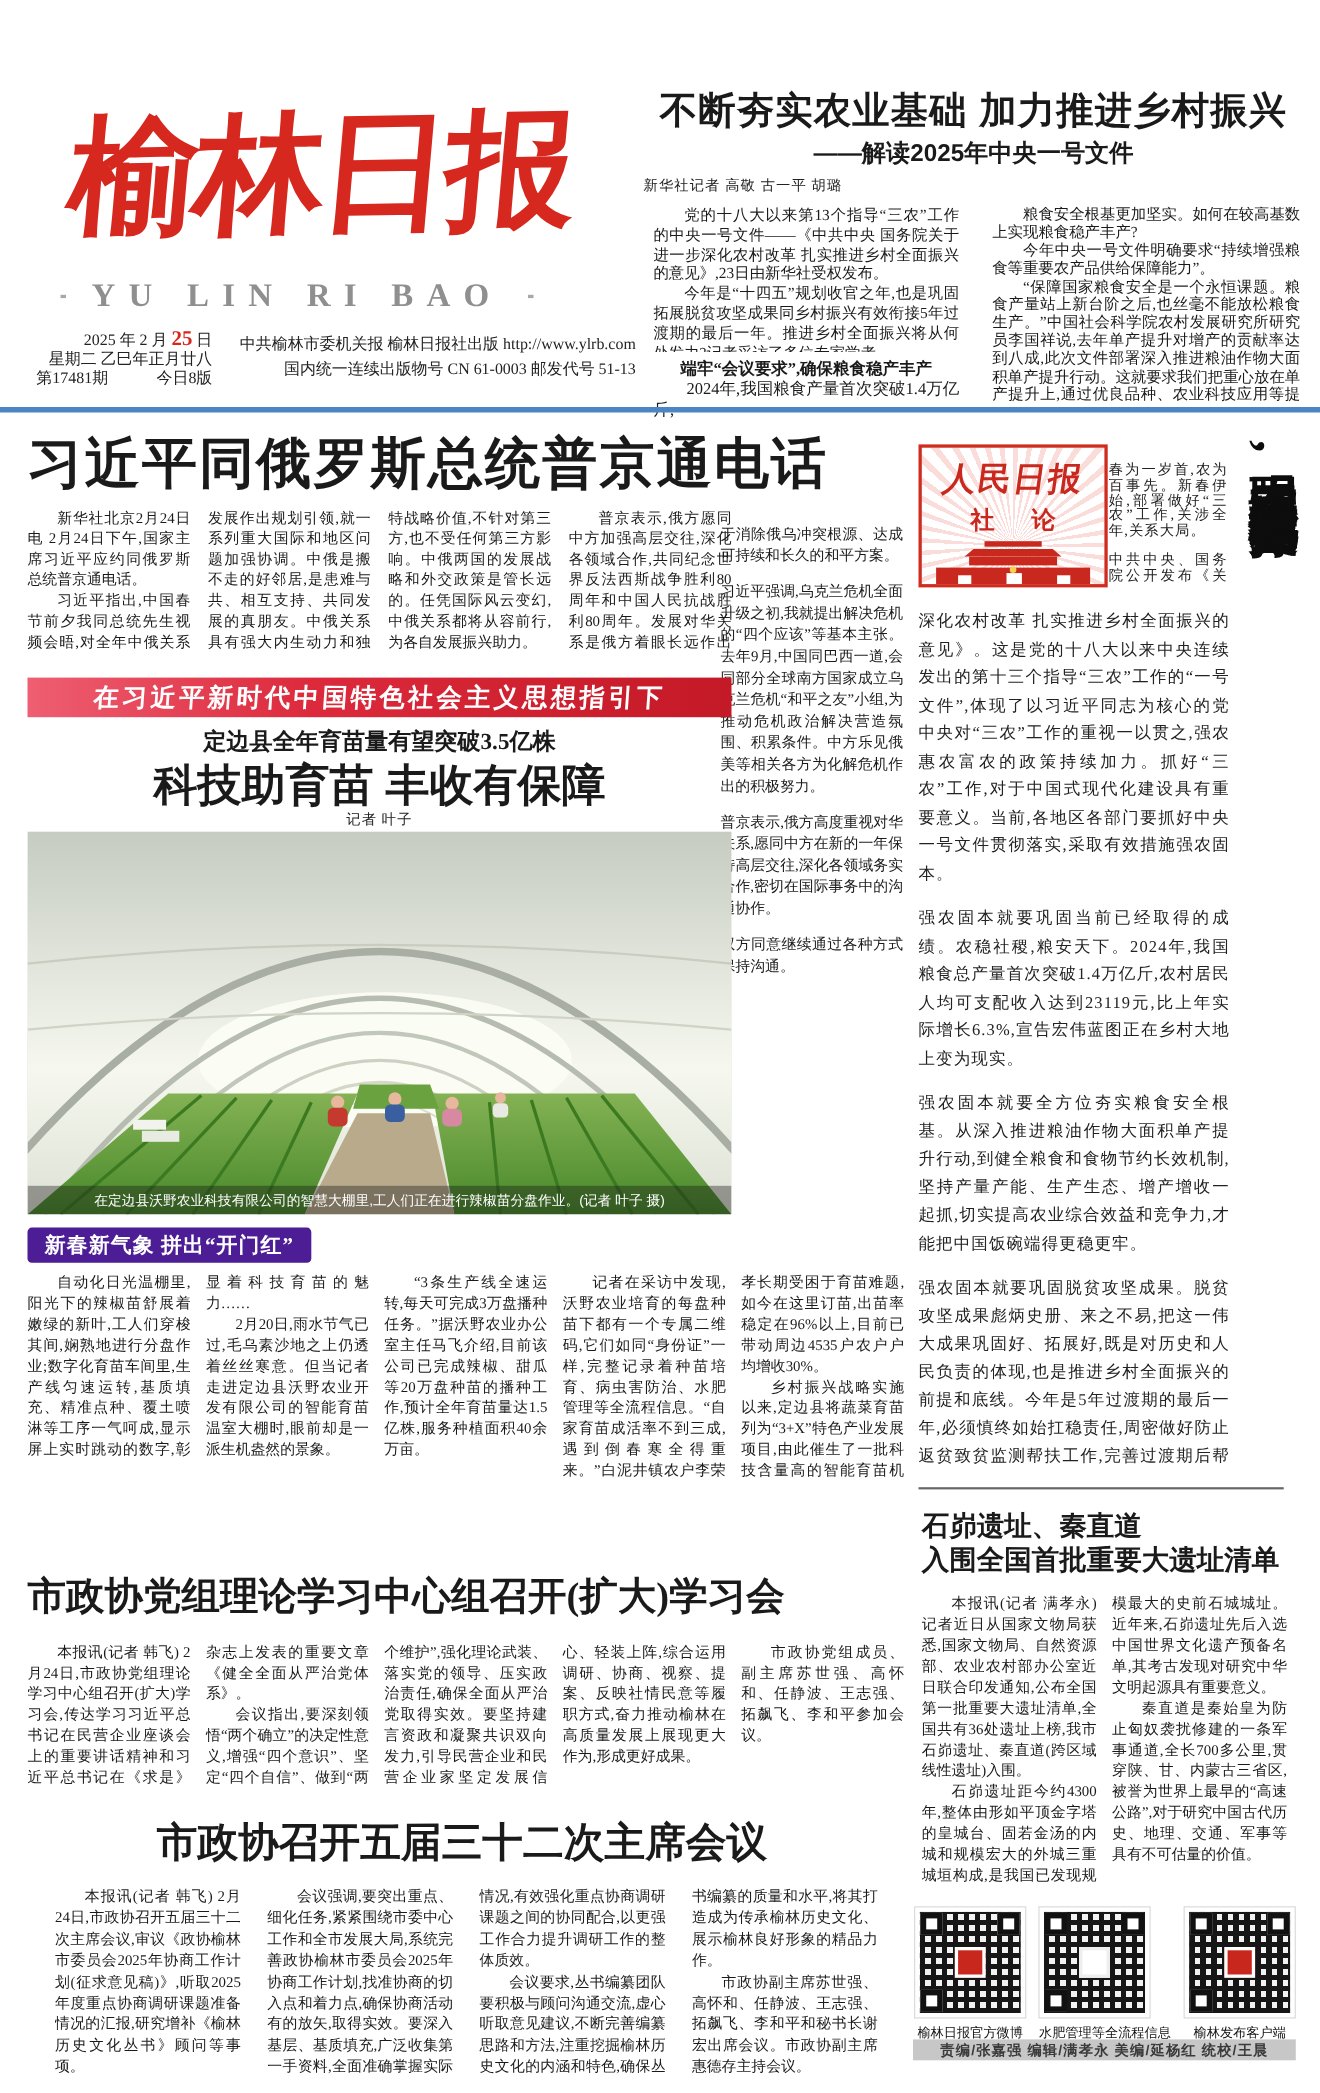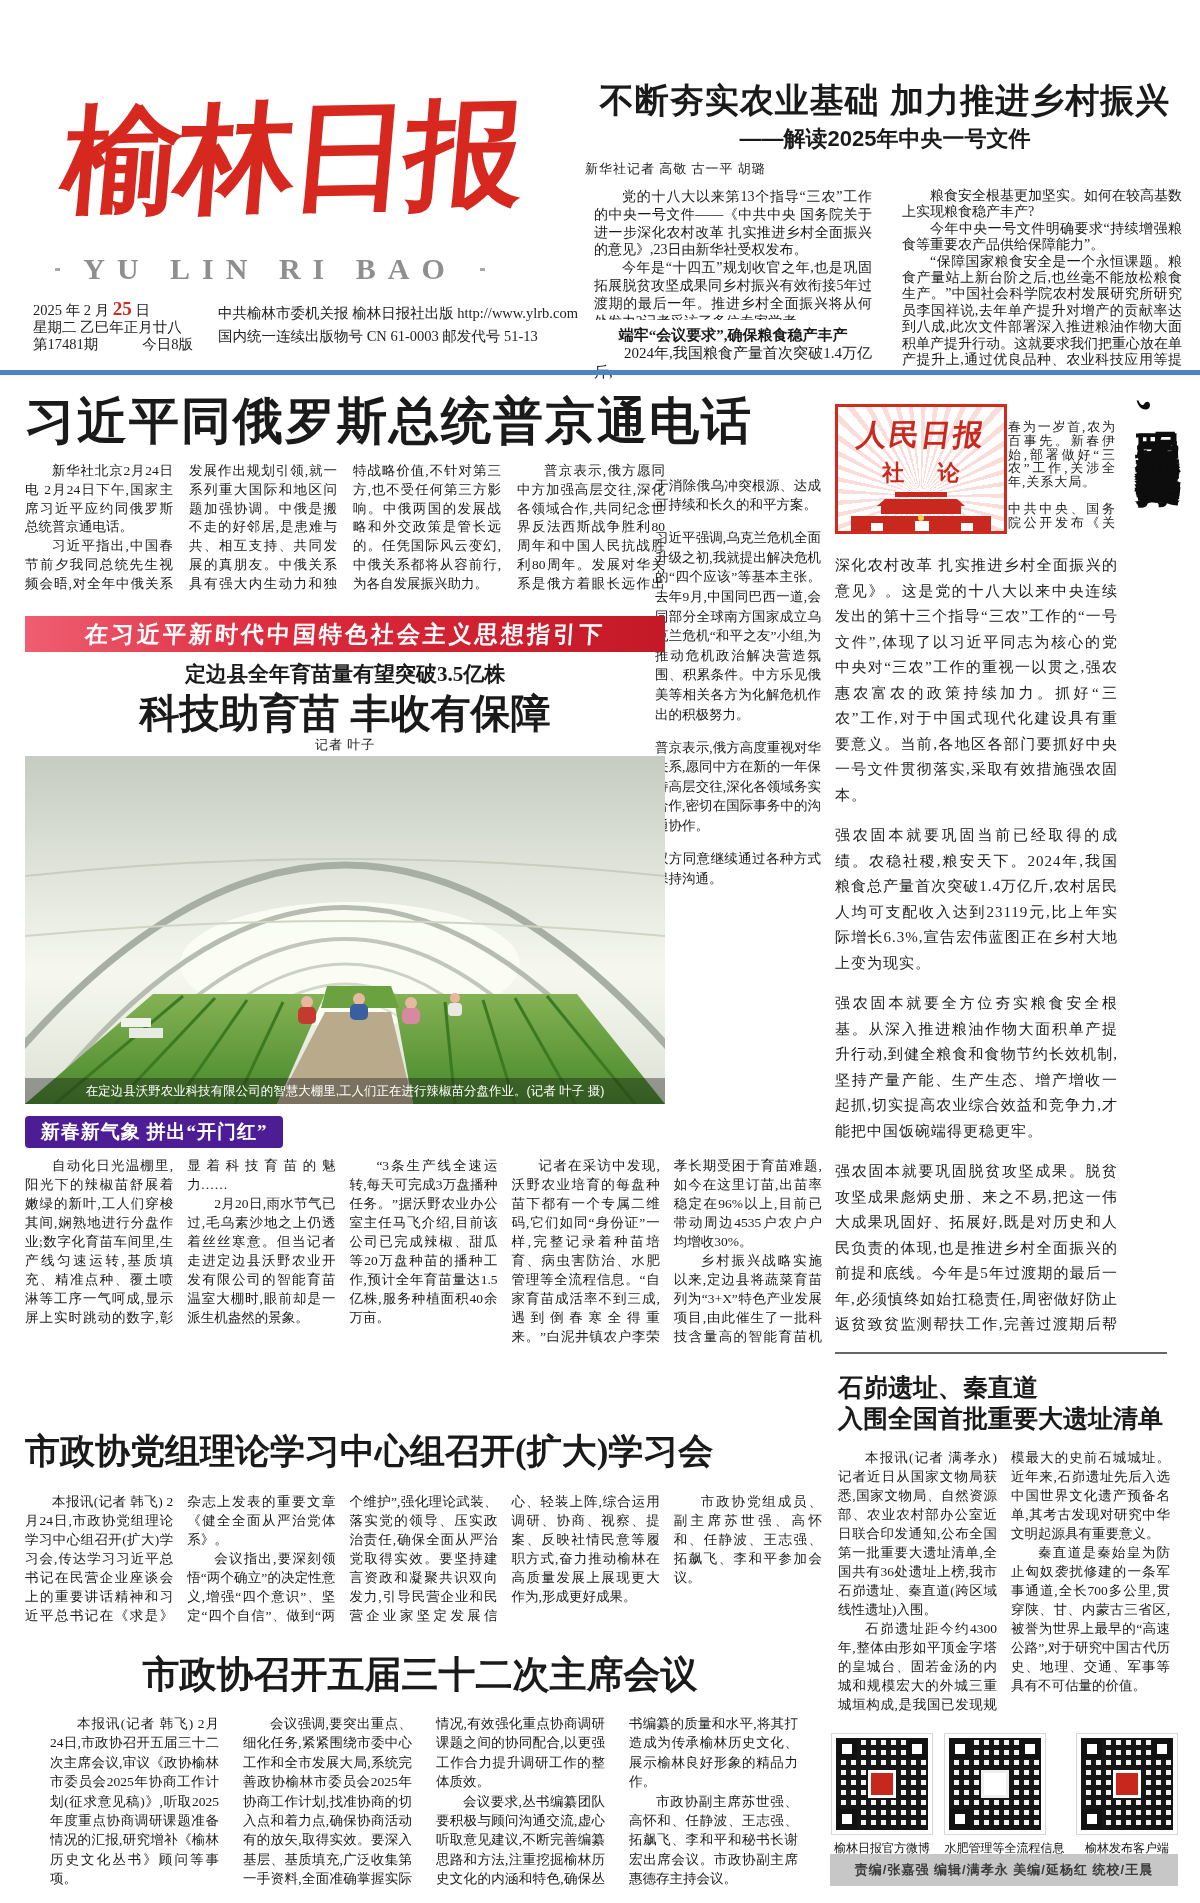--- a/index.html
+++ b/index.html
@@ -10,21 +10,21 @@
   .jt{text-align:justify;}
   .cols{column-fill:auto;overflow:hidden;}
   .cols p, .para p, p.para{margin:0;text-indent:2em;}
   .cont p:first-child{text-indent:0;}
   
   .brand{color:#d7281f;font-weight:bold;font-size:118px;line-height:1.2;letter-spacing:-4px;
          transform:skewX(-6deg) rotate(-1deg);white-space:nowrap;}
   .pinyin-row{display:flex;align-items:center;color:#8f8f8f;}
   .pinyin-row .rule{flex:1;height:3px;background:#a8a8a8;}
   .pinyin{font-size:30px;font-weight:bold;letter-spacing:12px;margin:0 23px;color:#8f8f8f;}
-  .meta{font-size:14.5px;line-height:17px;color:#222;}
+  .meta{font-size:14.5px;line-height:17px;color:#222;text-align:right;}
   .meta .day{color:#d7281f;font-weight:bold;font-size:19px;}
   .blue-rule{background:#4b86c2;}
   
   .kai{letter-spacing:1px;color:#222;}
   .pd-box{border:3px solid #cf2b1f;background:
      repeating-conic-gradient(from 0deg at 50% 72%, rgba(228,66,48,.18) 0deg 3deg, rgba(255,255,255,0) 3deg 8deg), #fff;
      text-align:center;overflow:hidden;}
   .pd-title{color:#c9281e;font-size:30px;font-weight:bold;transform:skewX(-8deg);letter-spacing:2px;margin-top:8px;}
   .pd-sub{color:#c9281e;font-size:22px;font-weight:bold;letter-spacing:14px;margin-top:2px;text-indent:14px;}
   
@@ -268,15 +268,15 @@
       <div class="qr">
         <span class="finder tl"></span>
           <span class="finder tr"></span>
           <span class="finder bl"></span>
           <span class="badge"></span>
       </div>
       <div class="qr-label">榆林发布客户端</div>
     </div>
   </div>
 
-  <div class="abs staff-bar" style="left:830px;top:1854px;width:348px;height:32px;">责编/张嘉强  编辑/满孝永  美编/延杨红  统校/王晨</div>
+  <div class="abs staff-bar" style="left:830px;top:1854px;width:348px;height:19px;">责编/张嘉强  编辑/满孝永  美编/延杨红  统校/王晨</div>
 
 </div>
 
 </body></html>

